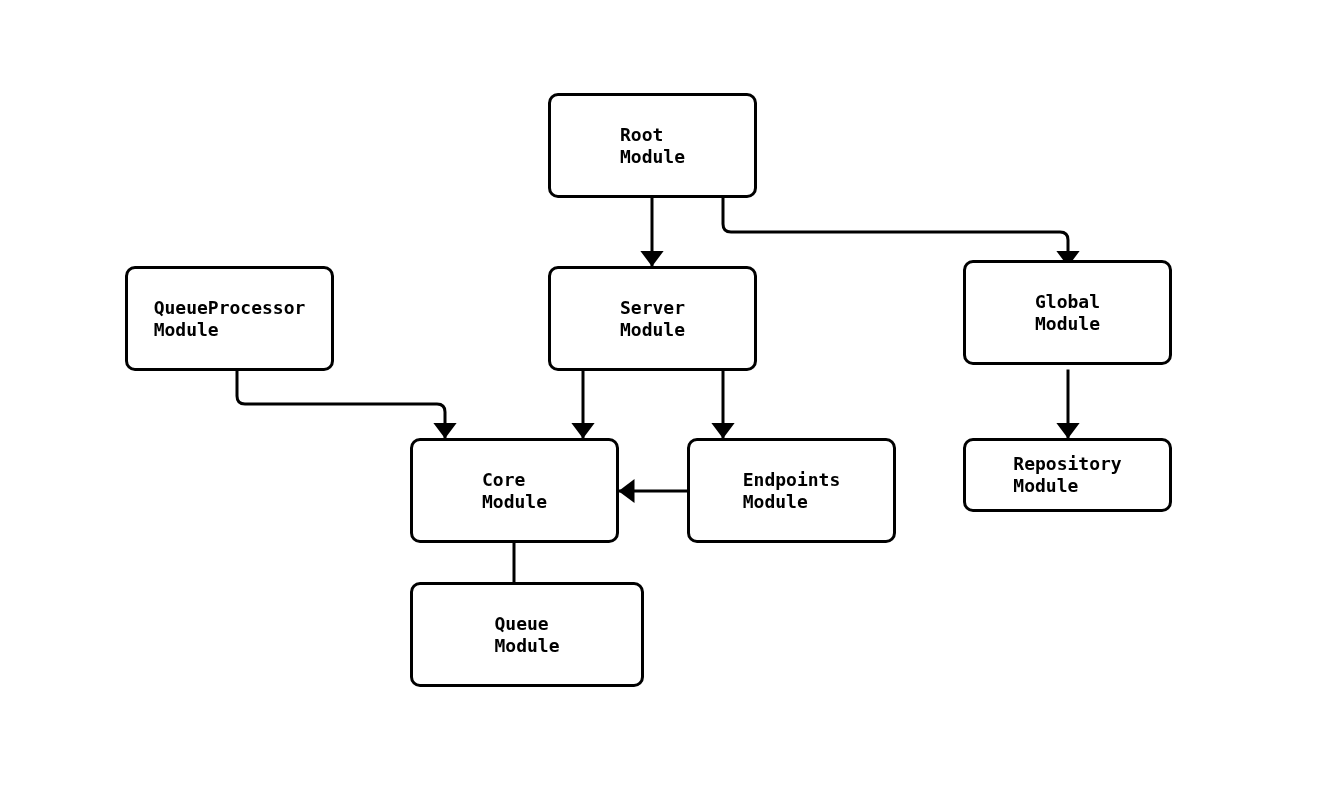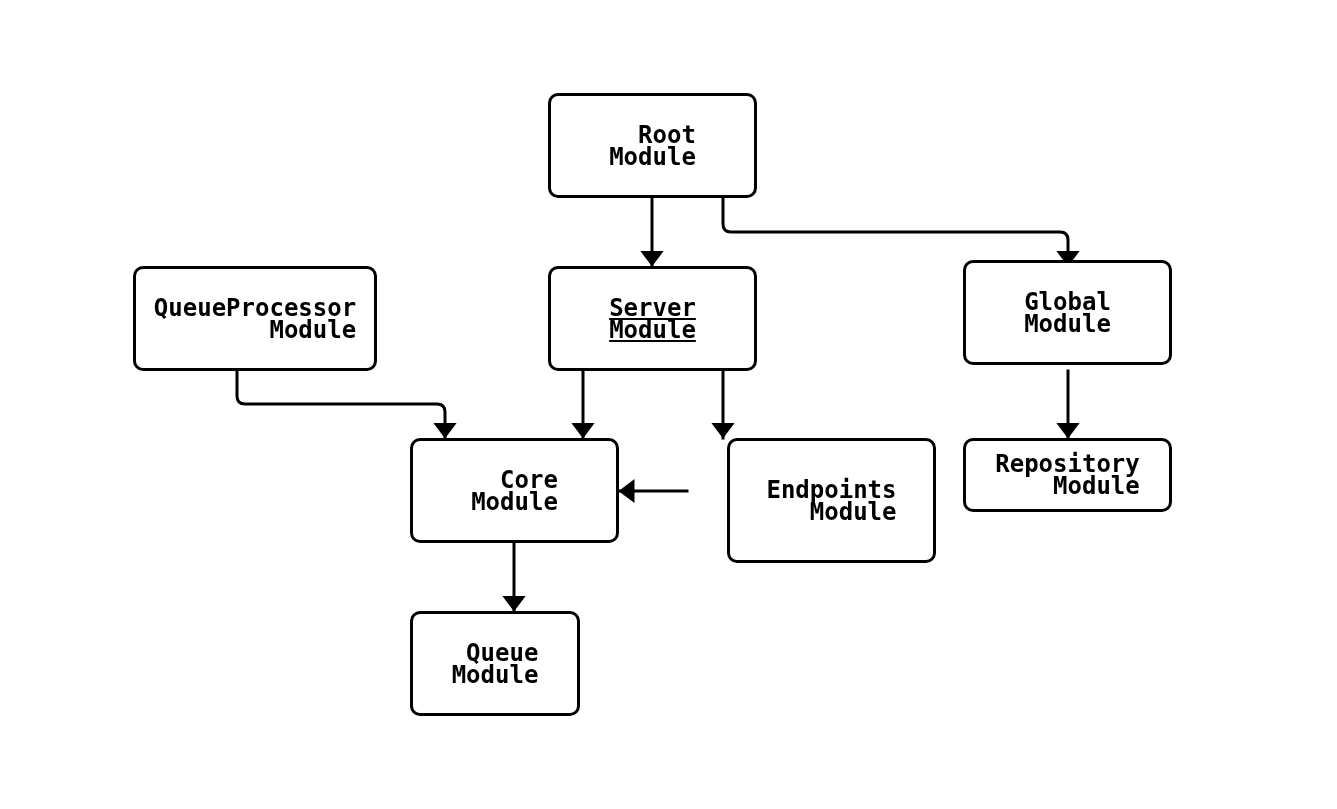--- a/index.html
+++ b/index.html
@@ -42,24 +42,24 @@
     border: 3px solid var(--stroke, #000);
     border-radius: 10px;
     background: var(--fill, #fff);
     display: flex;
     align-items: center;
     justify-content: center;
   }
   .node-label {
     display: block;
     white-space: pre-line;
-    text-align: right;
+    text-align: left;
     color: var(--text, #000);
     font-weight: 700;
-    font-size: 24px;
+    font-size: 18px;
     line-height: 22px;
     letter-spacing: 0px;
   }
 </style>
 </head>
 <body>
 
 <div class="canvas">
   <svg id="edge-svg" viewBox="0 0 1337 809" xmlns="http://www.w3.org/2000/svg">
     <defs>
@@ -76,42 +76,42 @@
         <path class="edge" d="M687 491 L619 491" marker-end="url(#arrowhead)"></path>
         <path class="edge" d="M1068 371 L1068 438" marker-end="url(#arrowhead)"></path>
         <path class="edge" d="M514 543 L514 611" marker-end="url(#arrowhead)"></path>
       </g>
   </svg>
   <div id="nodes-layer">
       <div class="node" style="left: 548px; top: 93px; width: 209px; height: 105px;">
         <span class="node-label">Root
 Module</span>
       </div>
-      <div class="node" style="left: 133px; top: 266px; width: 244px; height: 105px;">
+      <div class="node" style="left: 125px; top: 266px; width: 209px; height: 105px;">
         <span class="node-label">QueueProcessor
 Module</span>
       </div>
-      <div class="node" style="left: 548px; top: 266px; width: 209px; height: 105px; text-decoration: underline;">
+      <div class="node" style="left: 548px; top: 266px; width: 209px; height: 105px;">
         <span class="node-label">Server
 Module</span>
       </div>
       <div class="node" style="left: 963px; top: 260px; width: 209px; height: 105px;">
         <span class="node-label">Global
 Module</span>
       </div>
       <div class="node" style="left: 410px; top: 438px; width: 209px; height: 105px;">
         <span class="node-label">Core
 Module</span>
       </div>
-      <div class="node" style="left: 727px; top: 438px; width: 209px; height: 125px;">
+      <div class="node" style="left: 687px; top: 438px; width: 209px; height: 105px;">
         <span class="node-label">Endpoints
 Module</span>
       </div>
       <div class="node" style="left: 963px; top: 438px; width: 209px; height: 74px;">
         <span class="node-label">Repository
 Module</span>
       </div>
-      <div class="node" style="left: 410px; top: 611px; width: 170px; height: 105px;">
+      <div class="node" style="left: 410px; top: 582px; width: 234px; height: 105px;">
         <span class="node-label">Queue
 Module</span>
       </div>
     </div>
 </div>
 
 </body></html>

